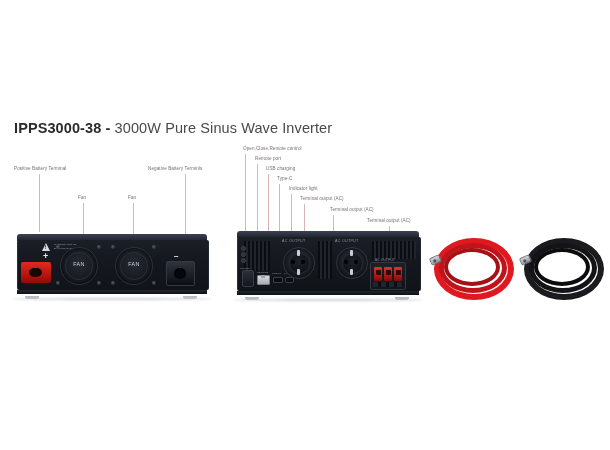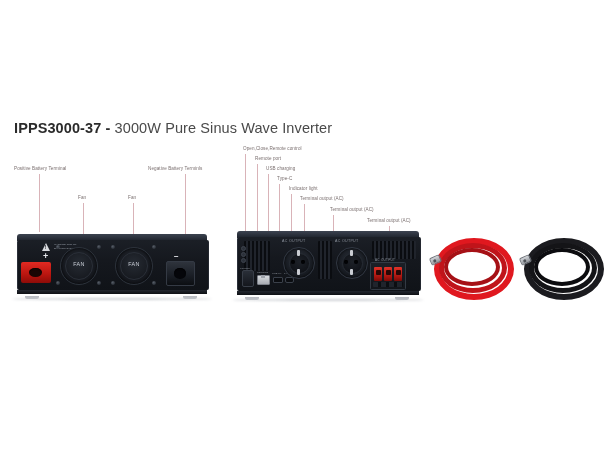--- a/index.html
+++ b/index.html
@@ -365,21 +365,21 @@
     width: 3px;
     height: 3px;
     border-radius: 50%;
     background: #4e5257;
   }
 </style>
 </head>
 <body>
 
 <div id="title">
-  <span class="model">IPPS3000-37 -</span>
+  <span class="model">IPPS3000-38 -</span>
   <span class="desc">3000W Pure Sinus Wave Inverter</span>
 </div>
 
 <div class="callout-label" style="left:14px; top:167px;">Positive Battery Terminal</div>
 <div class="leader" style="left:39px; top:174px; height:58px;"></div>
 
 <div class="callout-label" style="left:78px; top:196px;">Fan</div>
 <div class="leader" style="left:83px; top:203px; height:41px;"></div>
 
 <div class="callout-label" style="left:128px; top:196px;">Fan</div>

